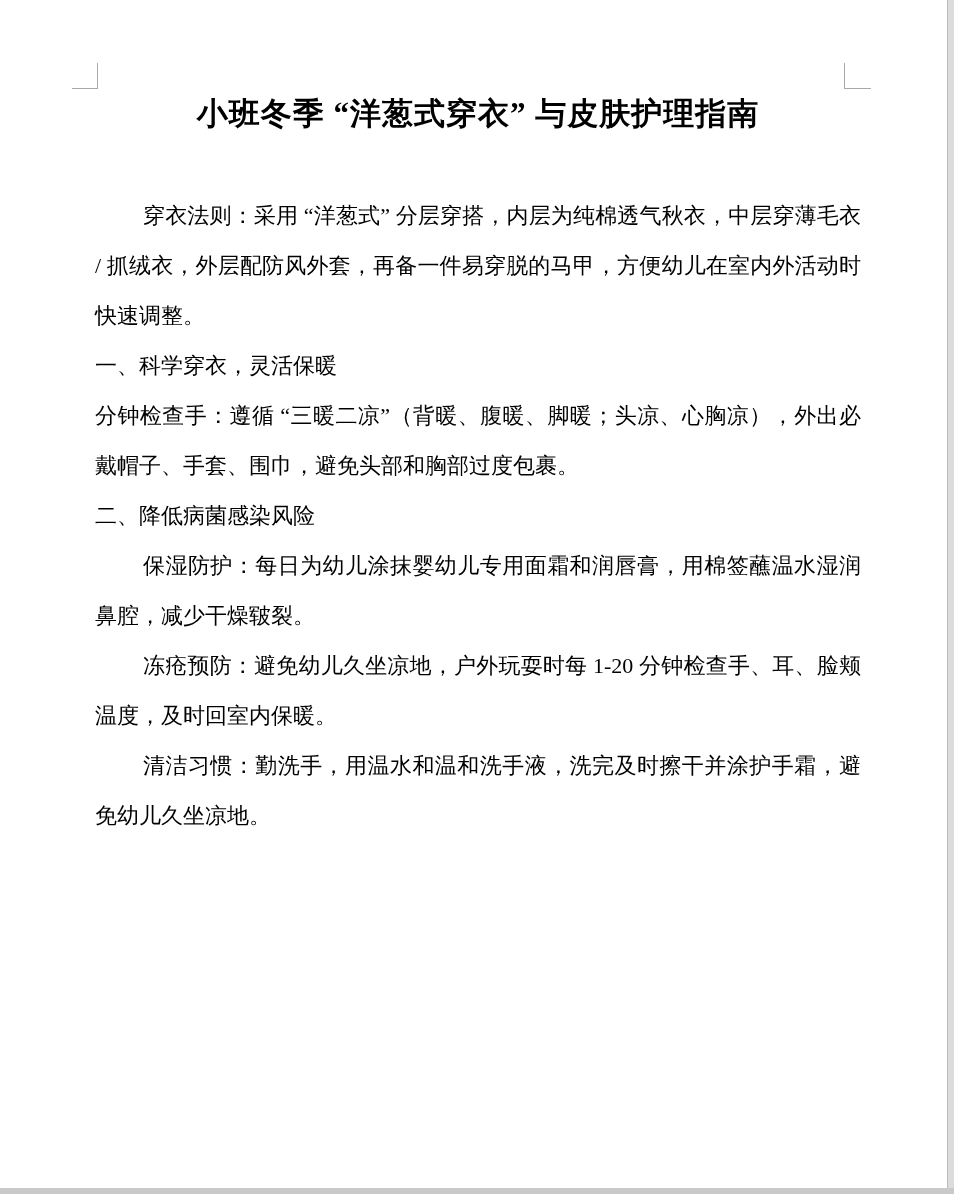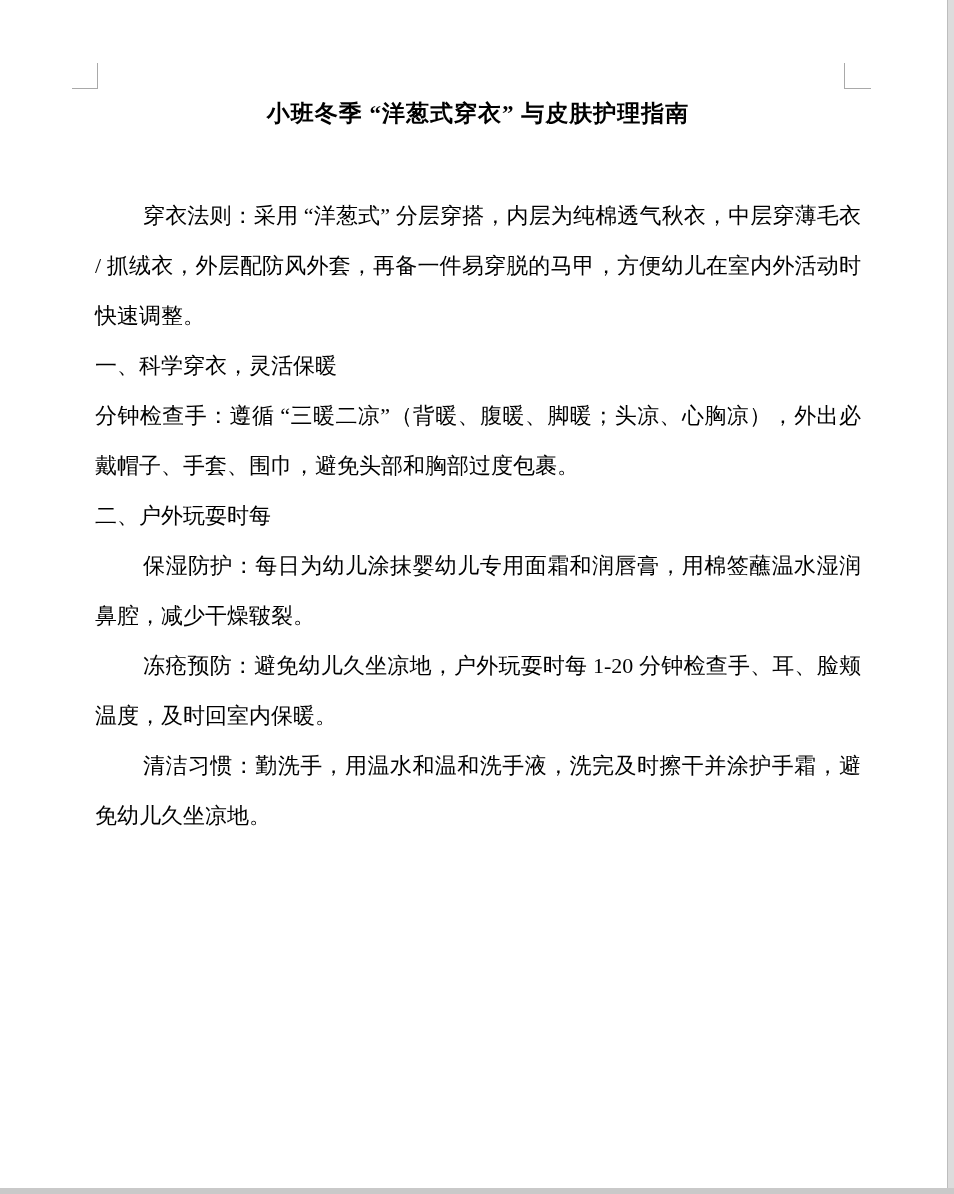--- a/index.html
+++ b/index.html
@@ -54,21 +54,21 @@
   }
   .text-area {
     position: absolute;
     left: 95px;
     top: 0;
     width: 766px;
     color: #000000;
   }
   .doc-title {
     margin: 92px 0 0 0;
-    font-size: 23px;
+    font-size: 31px;
     line-height: 44px;
     font-weight: bold;
     text-align: center;
     letter-spacing: 1px;
     white-space: nowrap;
   }
   .paras {
     margin-top: 55px;
   }
   .para {
@@ -90,21 +90,21 @@
   <div class="mark-tl"></div>
   <div class="mark-tr"></div>
 
   <div class="text-area">
     <h1 class="doc-title">小班冬季 “洋葱式穿衣” 与皮肤护理指南</h1>
 
     <div class="paras">
       <p class="para indent">穿衣法则：采用 “洋葱式” 分层穿搭，内层为纯棉透气秋衣，中层穿薄毛衣 / 抓绒衣，外层配防风外套，再备一件易穿脱的马甲，方便幼儿在室内外活动时快速调整。</p>
       <p class="para">一、科学穿衣，灵活保暖</p>
       <p class="para">分钟检查手：遵循 “三暖二凉”（背暖、腹暖、脚暖；头凉、心胸凉），外出必戴帽子、手套、围巾，避免头部和胸部过度包裹。</p>
-      <p class="para">二、户外玩耍时每</p>
+      <p class="para">二、降低病菌感染风险</p>
       <p class="para indent">保湿防护：每日为幼儿涂抹婴幼儿专用面霜和润唇膏，用棉签蘸温水湿润鼻腔，减少干燥皲裂。</p>
       <p class="para indent">冻疮预防：避免幼儿久坐凉地，户外玩耍时每 1-20 分钟检查手、耳、脸颊温度，及时回室内保暖。</p>
       <p class="para indent">清洁习惯：勤洗手，用温水和温和洗手液，洗完及时擦干并涂护手霜，避免幼儿久坐凉地。</p>
     </div>
   </div>
 
   <div class="edge-right"></div>
   <div class="edge-bottom"></div>
 
 </div>

